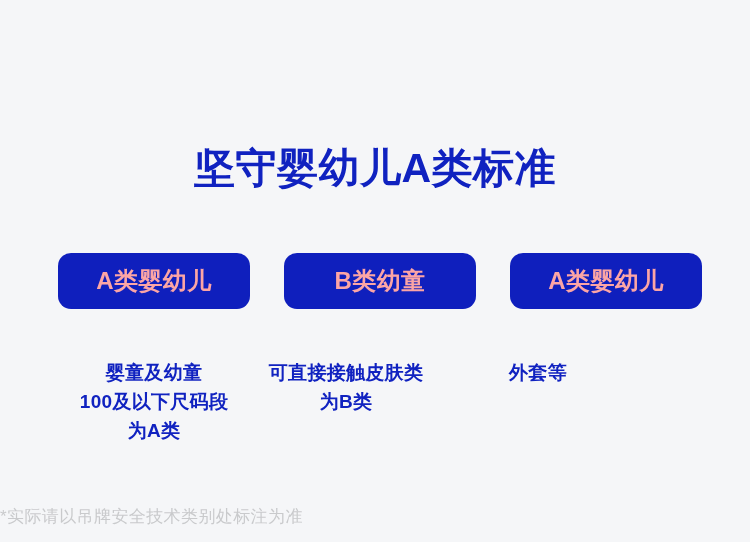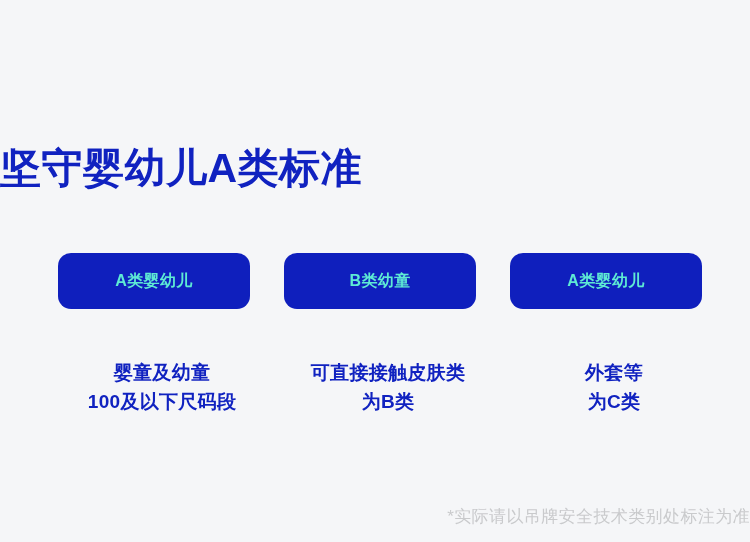--- a/index.html
+++ b/index.html
@@ -22,21 +22,21 @@
     background: #f5f6f8;
     box-sizing: border-box;
   }
 
   
   .headline {
     position: absolute;
     left: 0;
     top: 112px;
     width: 750px;
-    text-align: left;
+    text-align: center;
     font-size: 41px;
     line-height: 58px;
     font-weight: 700;
     letter-spacing: 0.5px;
     color: #1022c0;
     white-space: nowrap;
   }
 
   
   .pill-row {
@@ -45,39 +45,39 @@
     top: 253px;
     width: 644px;
     display: flex;
     justify-content: space-between;
   }
   .pill {
     width: 192px;
     height: 56px;
     border-radius: 13px;
     background: #0f1fbd;
-    color: #5eead4;
+    color: #fca5a5;
     display: flex;
     align-items: center;
     justify-content: center;
-    font-size: 16px;
+    font-size: 24px;
     font-weight: 700;
     letter-spacing: 0.4px;
     box-sizing: border-box;
     user-select: none;
   }
 
   
   .desc-row {
     position: absolute;
-    left: 66px;
+    left: 58px;
     top: 358px;
     width: 644px;
     display: flex;
-    justify-content: space-between;
+    justify-content: flex-start;
   }
   .desc-col {
     width: 192px;
     text-align: center;
     color: #1022c0;
     font-size: 19px;
     font-weight: 700;
     line-height: 29px;
     letter-spacing: 0.3px;
   }
@@ -85,21 +85,21 @@
     display: block;
     white-space: nowrap;
   }
 
   
   .footnote {
     position: absolute;
     left: 0;
     top: 505px;
     width: 750px;
-    text-align: right;
+    text-align: left;
     font-size: 17px;
     font-weight: 400;
     color: #c9cacc;
     letter-spacing: 0.4px;
     white-space: nowrap;
   }
 </style>
 </head>
 <body>
 
@@ -111,29 +111,29 @@
     <div class="pill">A类婴幼儿</div>
     <div class="pill">B类幼童</div>
     <div class="pill">A类婴幼儿</div>
   </div>
 
   <div class="desc-row">
 
     <div class="desc-col">
       <span class="desc-line">婴童及幼童</span>
       <span class="desc-line">100及以下尺码段</span>
+      <span class="desc-line">为A类</span>
     </div>
 
     <div class="desc-col">
       <span class="desc-line">可直接接触皮肤类</span>
       <span class="desc-line">为B类</span>
     </div>
 
     <div class="desc-col">
       <span class="desc-line">外套等</span>
-      <span class="desc-line">为C类</span>
     </div>
 
   </div>
 
   <div class="footnote">*实际请以吊牌安全技术类别处标注为准</div>
 
 </div>
 
 </body></html>

